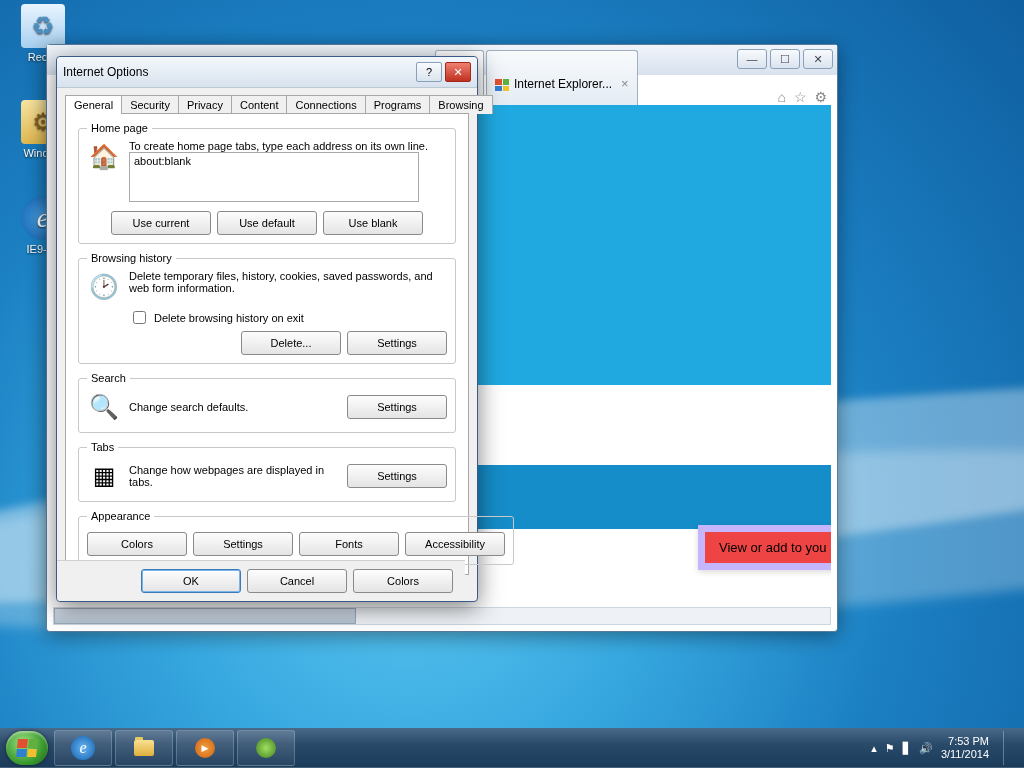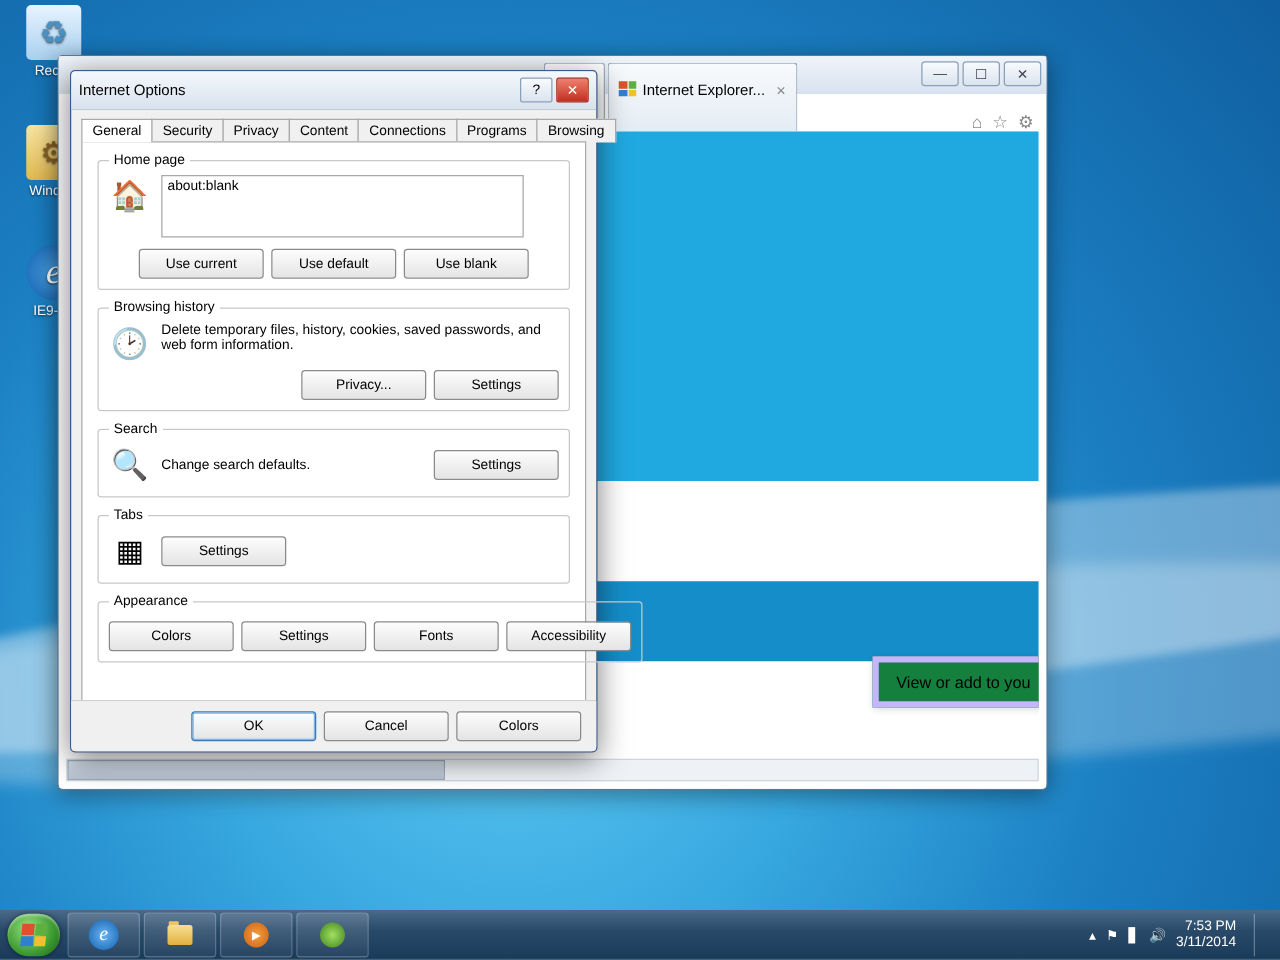--- a/index.html
+++ b/index.html
@@ -18,31 +18,31 @@
   .ie .ico::after{content:"e";font-family:Georgia;font-style:italic;font-size:28px;color:#fff}
   
   .iewin{position:absolute;left:46px;top:44px;width:790px;height:586px;background:#fff;border:1px solid #5a7a9a;border-radius:4px;box-shadow:0 4px 20px rgba(0,0,0,.4)}
   .ieglass{position:absolute;inset:0;border-radius:4px;background:linear-gradient(#e8f0f8 0,#d8e4f0 30px,#fff 30px)}
   .titlebar{position:absolute;top:0;left:0;right:0;height:30px;display:flex;align-items:center;padding:0 6px;background:linear-gradient(#f0f4fa,#d8e2ee)}
   .winbtns{position:absolute;right:4px;top:4px;display:flex;gap:3px}
   .winbtn{width:28px;height:18px;border:1px solid #8aa0b8;border-radius:3px;background:linear-gradient(#f8fafd,#dae4ee);display:flex;align-items:center;justify-content:center;font-size:11px;color:#445}
   .tabstrip{position:absolute;top:30px;left:6px;right:6px;height:30px;display:flex;align-items:end;background:transparent}
   .urlbox{flex:0 0 330px;height:24px;border:1px solid #a0b0c0;background:#fff;border-radius:2px;margin-right:6px;display:flex;align-items:center;padding:0 4px;gap:4px}
   .urlbox input{flex:1;border:0;outline:0;font-size:12px}
-  .btab{height:26px;border:1px solid #a0b0c0;border-bottom:0;background:linear-gradient(#f8fafc,#e4ecf4);border-radius:3px 3px 0 0;padding:14px 8px;display:flex;align-items:flex-start;gap:5px;font-size:12px;margin-right:2px;max-width:160px;overflow:hidden;white-space:nowrap}
+  .btab{height:26px;border:1px solid #a0b0c0;border-bottom:0;background:linear-gradient(#f8fafc,#e4ecf4);border-radius:3px 3px 0 0;padding:14px 8px;display:flex;align-items:flex-end;gap:5px;font-size:12px;margin-right:2px;max-width:160px;overflow:hidden;white-space:nowrap}
   .btab.active{background:#fff}
   .btab .x{margin-left:4px;color:#888;font-size:13px}
   .tbicons{margin-left:auto;display:flex;gap:8px;color:#888;font-size:14px;align-items:center;padding-right:4px}
   .page{position:absolute;top:60px;left:6px;right:6px;bottom:40px;overflow:hidden;background:#fff}
   .bluepanel{position:absolute;left:40px;top:0;right:0;height:280px;background:#20a8e0;color:#fff}
   .bluepanel h1{margin:30px 0 0 90px;font-weight:300;font-size:46px}
   .whitestrip{position:absolute;left:40px;top:280px;right:0;height:80px;background:#fff;color:#333;padding:20px 0 0 20px;font-size:30px;font-weight:300}
   .bluetext{position:absolute;left:40px;top:360px;right:0;height:50px;background:#158dc8;color:#fff;padding:14px 0 0 20px;font-size:13px}
   .bluetext b{font-weight:600}
-  .callout{position:absolute;background:#15803d;border:5px solid #c4b5fd;padding:8px 14px;font-size:13px;box-shadow:0 2px 6px rgba(0,0,0,.15)}
+  .callout{position:absolute;background:#ef4444;border:7px solid #c4b5fd;padding:8px 14px;font-size:13px;box-shadow:0 2px 6px rgba(0,0,0,.15)}
   .hscroll{position:absolute;left:6px;right:6px;bottom:6px;height:16px;background:#eef2f6;border:1px solid #cdd6e0}
   .hscroll .thumb{position:absolute;left:0;top:0;bottom:0;width:300px;background:linear-gradient(#d4dde8,#b8c4d2);border:1px solid #9ab}
   
   .dlg{position:absolute;left:56px;top:56px;width:420px;height:544px;background:#f0f0f0;border:1px solid #3a5a8a;border-radius:4px;box-shadow:0 6px 24px rgba(0,0,0,.5);z-index:50}
   .dlgtitle{height:28px;background:linear-gradient(#f4f8fc,#d8e2ee);display:flex;align-items:center;padding:1px 6px;border-bottom:1px solid #bcc8d4;border-radius:4px 4px 0 0}
   .dlgtitle .t{flex:1;font-size:12px}
   .dlgtitle .hb{width:24px;height:18px;border:1px solid #8aa0b8;border-radius:2px;background:linear-gradient(#f8fafd,#dae4ee);display:flex;align-items:center;justify-content:center;font-size:11px;margin-left:3px}
   .dlgtitle .close{background:linear-gradient(#f08070,#c03020);color:#fff;border-color:#a02818}
   .tabs{display:flex;padding:6px 8px 0;gap:0;font-size:11px}
   .tab{padding:3px 8px;border:1px solid #a8a8a8;background:#f0f0f0;border-bottom:0;position:relative;top:1px}
@@ -52,21 +52,21 @@
   fieldset{border:1px solid #c8c8c8;border-radius:3px;margin:0 0 8px;padding:6px 8px 8px}
   legend{font-size:11px;padding:0 4px}
   .row{display:flex;gap:8px;align-items:flex-start}
   .hicon{width:34px;height:34px;flex:0 0 34px;display:flex;align-items:center;justify-content:center;font-size:24px}
   .btn{height:22px;min-width:78px;padding:0 10px;border:1px solid #8a8a8a;border-radius:3px;background:linear-gradient(#fdfdfd,#e4e4e4);font-size:11px;display:inline-flex;align-items:center;justify-content:center;cursor:default}
   .btn.primary{border-color:#3a7ab8;box-shadow:0 0 0 1px #7ab4e8 inset}
   .btnrow{display:flex;gap:6px;justify-content:flex-end;margin-top:4px}
   textarea.hp{width:280px;height:44px;resize:none;font-family:inherit;font-size:11px;border:1px solid #a8a8a8;padding:2px 4px}
   label.ck{display:flex;align-items:center;gap:5px;font-size:11px;margin-left:42px;margin-top:4px}
   .desc{font-size:11px}
-  .dlgfooter{position:absolute;left:0;right:0;bottom:0;padding:8px 12px;display:flex;gap:6px;justify-content:flex-end;background:#f0f0f0;border-top:1px solid #d0d0d0;border-radius:0 0 4px 4px}
+  .dlgfooter{position:absolute;left:0;right:12px;bottom:0;padding:8px 12px;display:flex;gap:6px;justify-content:flex-end;background:#f0f0f0;border-top:1px solid #d0d0d0;border-radius:0 0 4px 4px}
   
   .taskbar{position:absolute;left:0;right:0;bottom:0;height:40px;background:linear-gradient(#4a6a8a,#2a4a6a 40%,#1a3a5a);display:flex;align-items:center;padding:0 6px;box-shadow:0 -1px 0 rgba(255,255,255,.2) inset;z-index:100}
   .start{width:42px;height:34px;border-radius:18px;background:radial-gradient(circle at 40% 35%,#9de080,#3a9a30 60%,#206018);box-shadow:0 0 4px rgba(0,0,0,.5),0 2px 2px rgba(255,255,255,.4) inset;display:flex;align-items:center;justify-content:center;margin-right:6px}
   .winflag{width:20px;height:18px;display:grid;grid-template:1fr 1fr/1fr 1fr;gap:1px;transform:skewX(-6deg)}
   .winflag span:nth-child(1){background:#e05030}.winflag span:nth-child(2){background:#60b040}.winflag span:nth-child(3){background:#3080d0}.winflag span:nth-child(4){background:#f0c030}
   .tbtn{width:56px;height:34px;margin-right:3px;border:1px solid rgba(255,255,255,.2);border-radius:3px;background:linear-gradient(rgba(255,255,255,.15),rgba(255,255,255,.05));display:flex;align-items:center;justify-content:center;font-size:20px}
   .tray{margin-left:auto;display:flex;align-items:center;gap:8px;color:#fff;font-size:11px;padding-right:4px}
   .clock{text-align:right;line-height:1.2}
   .showdt{width:10px;height:34px;border-left:1px solid rgba(255,255,255,.3);margin-left:6px}
   
@@ -161,55 +161,61 @@
     <div class="tab">Programs</div>
     <div class="tab">Browsing</div>
   </div>
   <div class="tabbody">
 
     <fieldset>
       <legend>Home page</legend>
       <div class="row">
         <div class="hicon">🏠</div>
         <div style="flex:1">
+          <div class="desc">To create home page tabs, type each address on its own line.</div>
           <textarea class="hp" style="">about:blank</textarea>
         </div>
       </div>
       <div class="btnrow" style="justify-content:center;gap:6px;margin-top:6px">
         <span class="btn">Use current</span>
         <span class="btn">Use default</span>
         <span class="btn">Use blank</span>
       </div>
     </fieldset>
 
     <fieldset>
       <legend>Browsing history</legend>
       <div class="row">
         <div class="hicon">🕑</div>
         <div class="desc" style="flex:1">Delete temporary files, history, cookies, saved passwords, and web form information.</div>
       </div>
+      <label class="ck">
+          <input type="checkbox" style="">
+          <span>Delete browsing history on exit</span>
+        </label>
       <div class="btnrow">
-        <span class="btn">Privacy...</span>
+        <span class="btn">Delete...</span>
         <span class="btn">Settings</span>
       </div>
     </fieldset>
 
     <fieldset>
       <legend>Search</legend>
       <div class="row" style="align-items:center">
         <div class="hicon">🔍</div>
         <div class="desc" style="flex:1">Change search defaults.</div>
         <span class="btn">Settings</span>
       </div>
     </fieldset>
 
     <fieldset>
       <legend>Tabs</legend>
       <div class="row" style="align-items:center">
         <div class="hicon">▦</div>
+        <div class="desc" style="flex:1">Change how webpages are displayed in tabs.</div>
         <span class="btn">Settings</span>
       </div>
     </fieldset>
 
     <fieldset>
       <legend>Appearance</legend>
       <div class="btnrow" style="justify-content:space-between">
         <span class="btn">Colors</span>
         <span class="btn">Settings</span>
         <span class="btn">Fonts</span>

